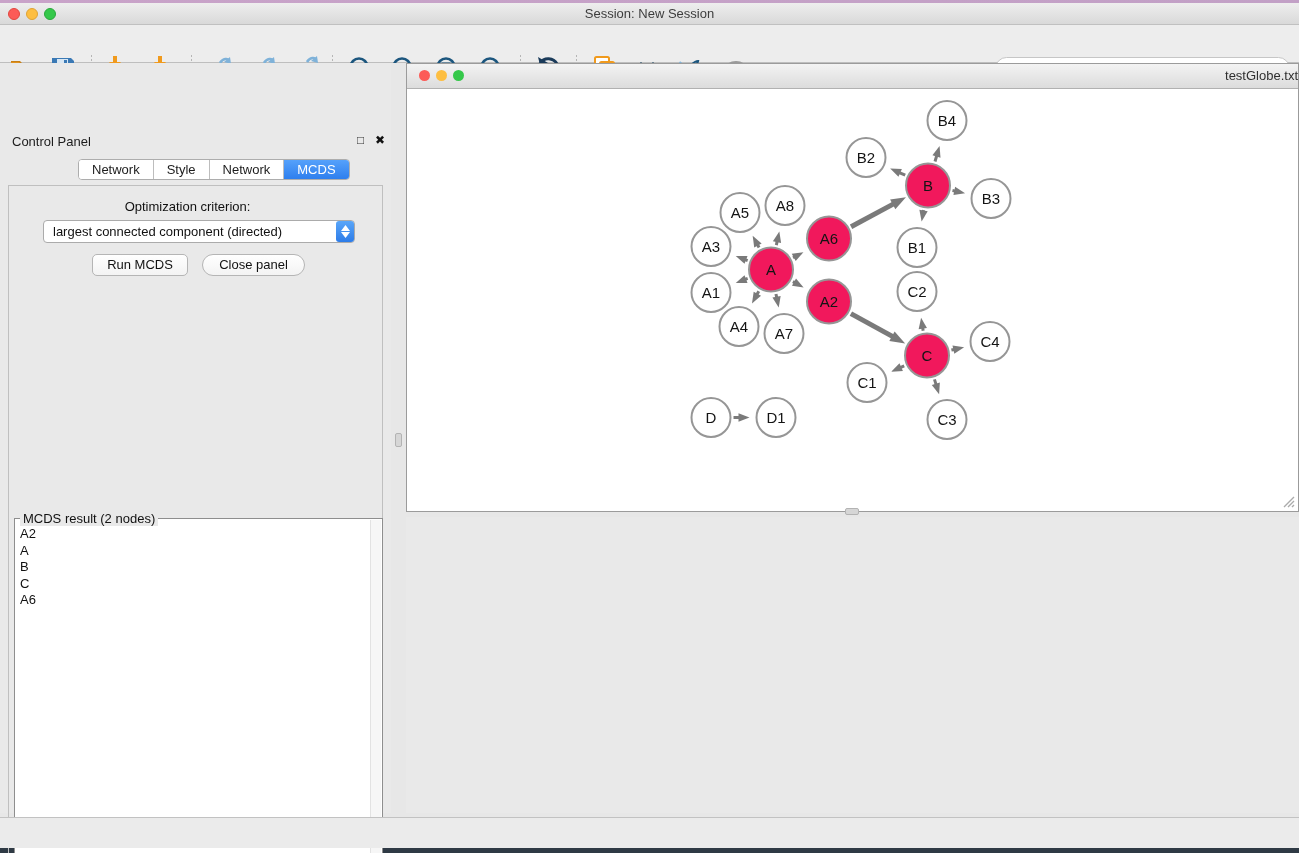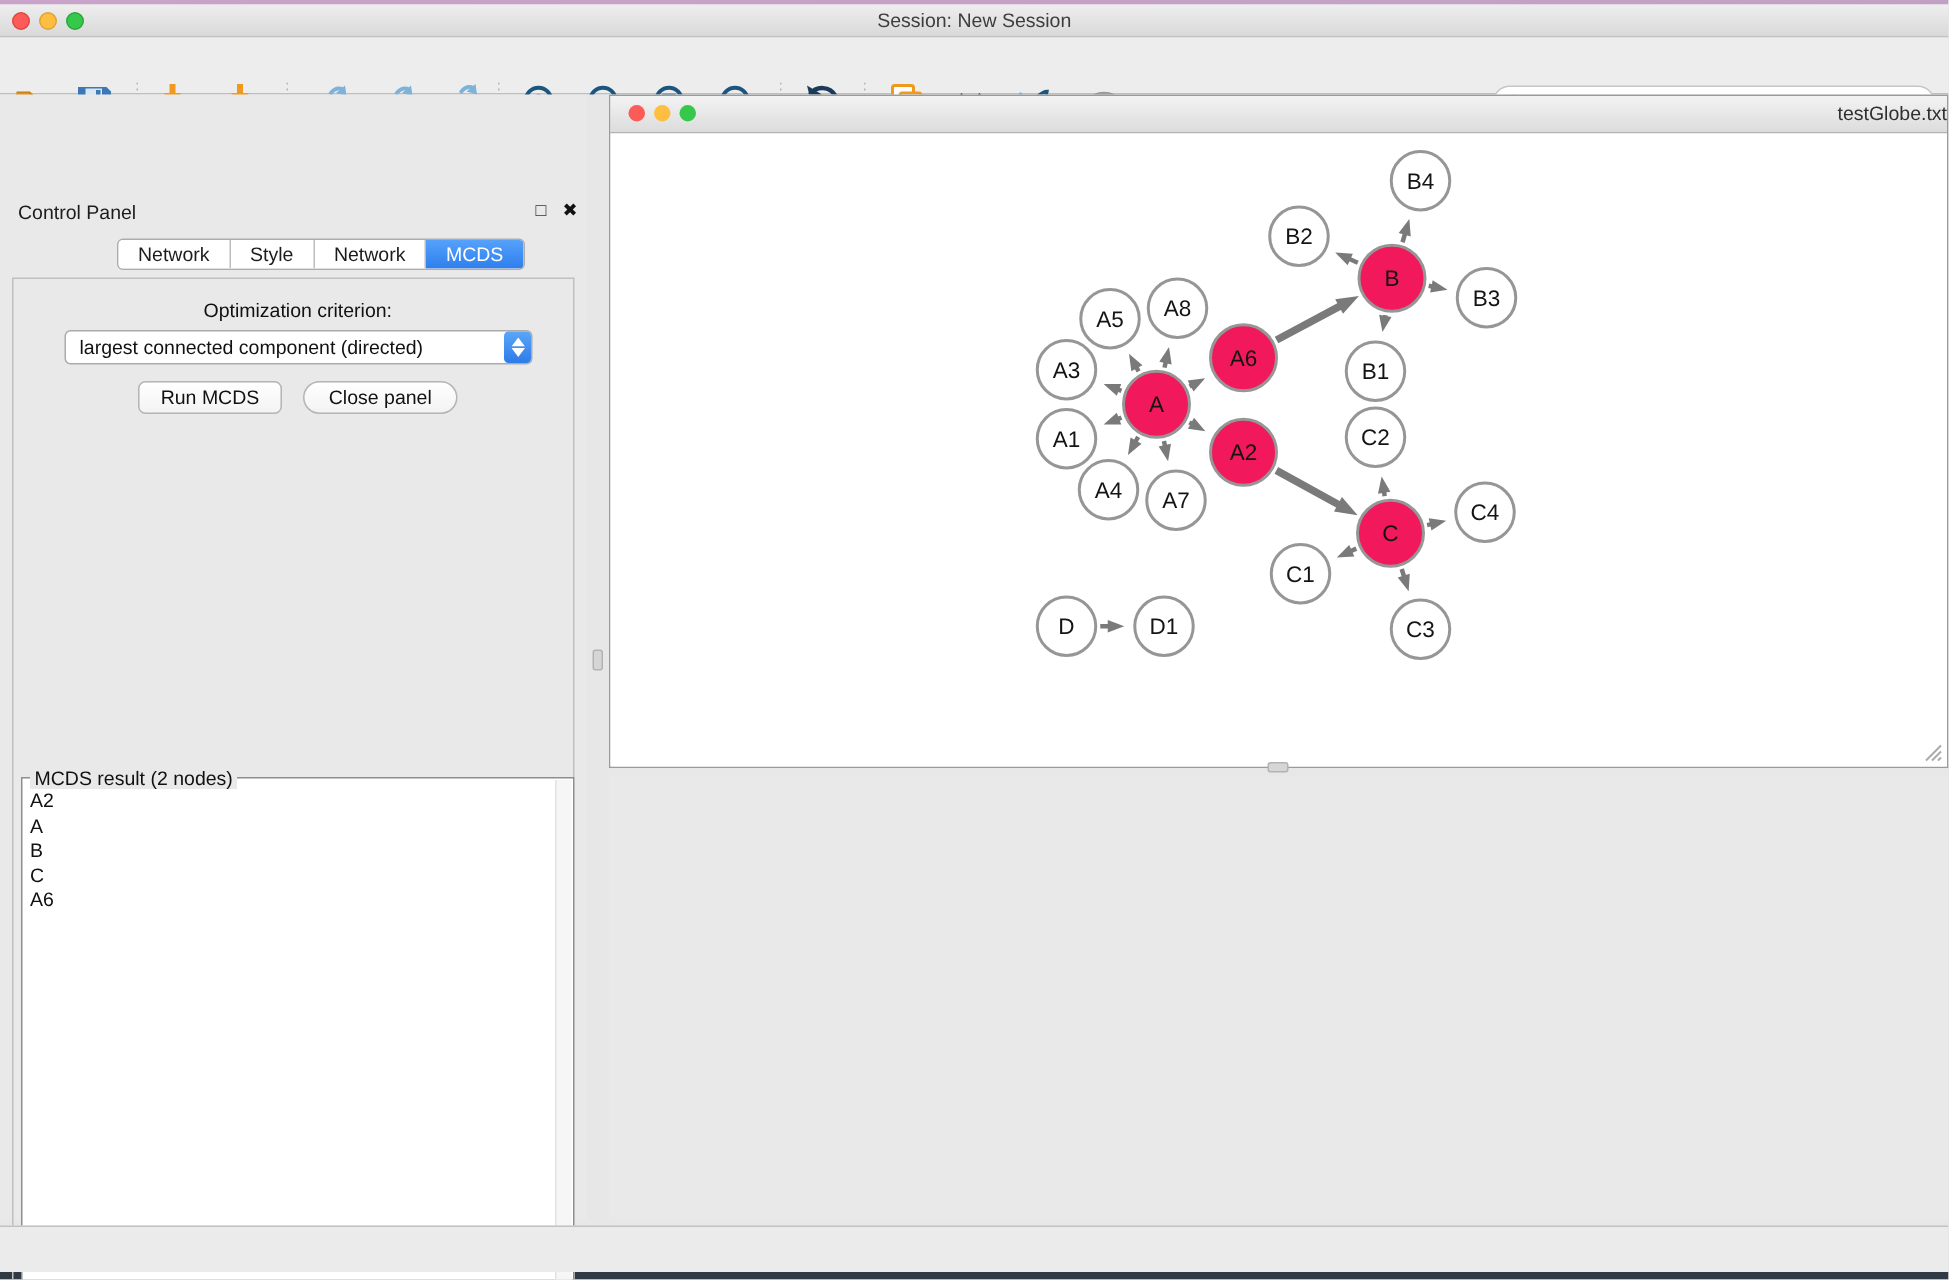--- a/index.html
+++ b/index.html
@@ -29,21 +29,21 @@
   
   #control-panel { left:0; top:63px; width:391px; height:750px; background:#e9e9e9;padding-left:22px; }
   #cp-title { left:12px; top:71px; font-size:13px; color:#1c1c1c; }
   .panel-float { font-size:12px; color:#333; top:70px; }
   .panel-close { font-size:12px; color:#111; font-weight:bold; top:70px; }
   #cp-tabs { left:78px; top:96px; height:21px; display:flex; border:1px solid #adadad; border-radius:4px; overflow:hidden; background:#fff; }
   .cp-tab { padding:0 13px; font-size:13px; line-height:19px; color:#1c1c1c; background:#fff; border-right:1px solid #bdbdbd; cursor:default; }
   .cp-tab:last-child { border-right:none; }
   .cp-tab.active { background:linear-gradient(#55a1fb,#2e7fee); color:#fff; }
   #cp-content { left:8px; top:122px; width:375px; height:678px; border:1px solid #bfbfbf; }
-  #opt-label { left:11px; top:136px; width:375px; text-align:center; font-size:13px; color:#111; }
+  #opt-label { left:0; top:136px; width:375px; text-align:center; font-size:13px; color:#111; }
   #criterion-select { left:43px; top:157px; width:312px; height:23px; background:#fff; border:1px solid #ababab; border-radius:4px; display:flex; align-items:center; }
   #criterion-select .val { flex:1; font-size:13px; padding-left:9px; color:#111; white-space:nowrap; }
   #criterion-select .stepper { width:18px; height:21px; margin-right:0px; border-radius:3px; background:linear-gradient(#5aa6f9,#2d7ce8); display:flex; flex-direction:column; align-items:center; justify-content:center; gap:1px; }
   .btn { position:absolute; height:22px; background:linear-gradient(#ffffff,#f3f3f3); border:1px solid #b5b5b5; border-radius:5px; font-size:13px; color:#111; text-align:center; line-height:20px; }
   #run-btn { left:92px; top:191px; width:96px; }
   #closepanel-btn { left:202px; top:191px; width:103px;border-radius:11px; }
   #mcds-box { left:14px; top:455px; width:369px; height:345px; border:1px solid #8e8e8e; background:#fff; }
   #mcds-legend { position:absolute; top:-8px; left:5px; background:#e9e9e9; padding:0 3px; font-size:13px; color:#111; }
   #mcds-list { position:absolute; left:1px; top:4px; bottom:1px; right:12px; padding:3px 0 0 4px; }
   .mcds-item { font-size:13px; line-height:16.5px; color:#111; }

